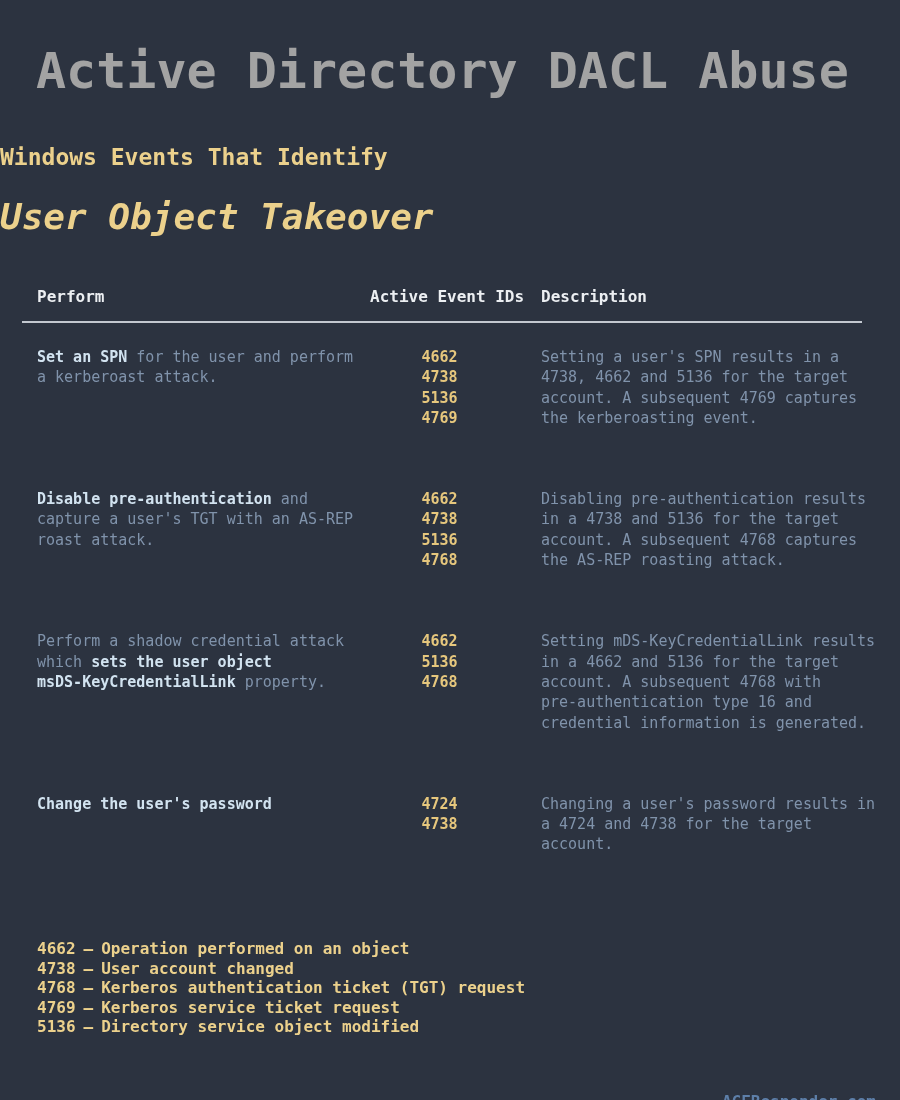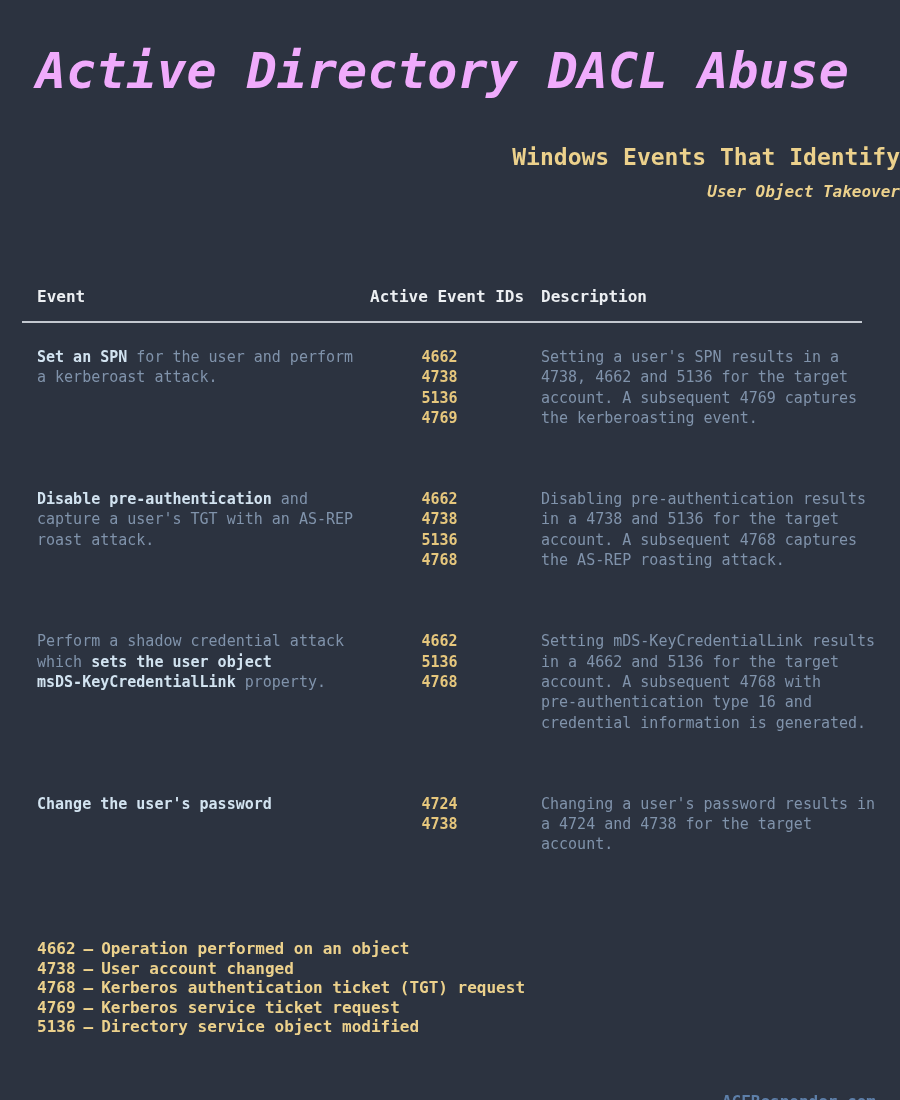--- a/index.html
+++ b/index.html
@@ -8,42 +8,42 @@
     background: #2c3340;
     font-family: "DejaVu Sans Mono", monospace;
     position: relative;
     overflow: hidden;
   }
   .title {
     position: absolute;
     top: 42px; left: 36px;
     font-size: 50px;
     font-weight: bold;
-    color: #f0abfc;
+    color: #a3a3a3;
     white-space: nowrap;
     letter-spacing: 0;
-    font-style: italic;
   }
   .subtitle {
     position: absolute;
     top: 142px; left: 0;
     width: 900px;
-    text-align: right;
+    text-align: left;
     color: #ecd18c;
   }
   .subtitle-line1 {
     font-size: 23px;
     font-weight: bold;
     line-height: 30px;
   }
   .subtitle-line2 {
-    font-size: 16px;
+    font-size: 36px;
     font-weight: bold;
     font-style: italic;
     line-height: 40px;
+    margin-top: 25px;
   }
   .events-table {
     position: absolute;
     top: 288px; left: 0;
     width: 900px;
   }
   .thead {
     display: grid;
     grid-template-columns: 333px 171px 1fr;
     padding: 0 20px 0 37px;
@@ -101,21 +101,21 @@
 
 <h1 class="title">Active Directory DACL Abuse</h1>
 
 <div class="subtitle">
   <div class="subtitle-line1">Windows Events That Identify</div>
   <div class="subtitle-line2">User Object Takeover</div>
 </div>
 
 <div class="events-table">
   <div class="thead">
-    <div>Event</div>
+    <div>Perform</div>
     <div>Active Event IDs</div>
     <div>Description</div>
   </div>
   <div class="rule"></div>
 
   <div class="tbody">
 
     <div class="trow">
       <div class="attack-cell"><span class="seg-hl">Set an SPN</span><span class="seg-reg"> for the user and perform
 a kerberoast attack.</span></div>

